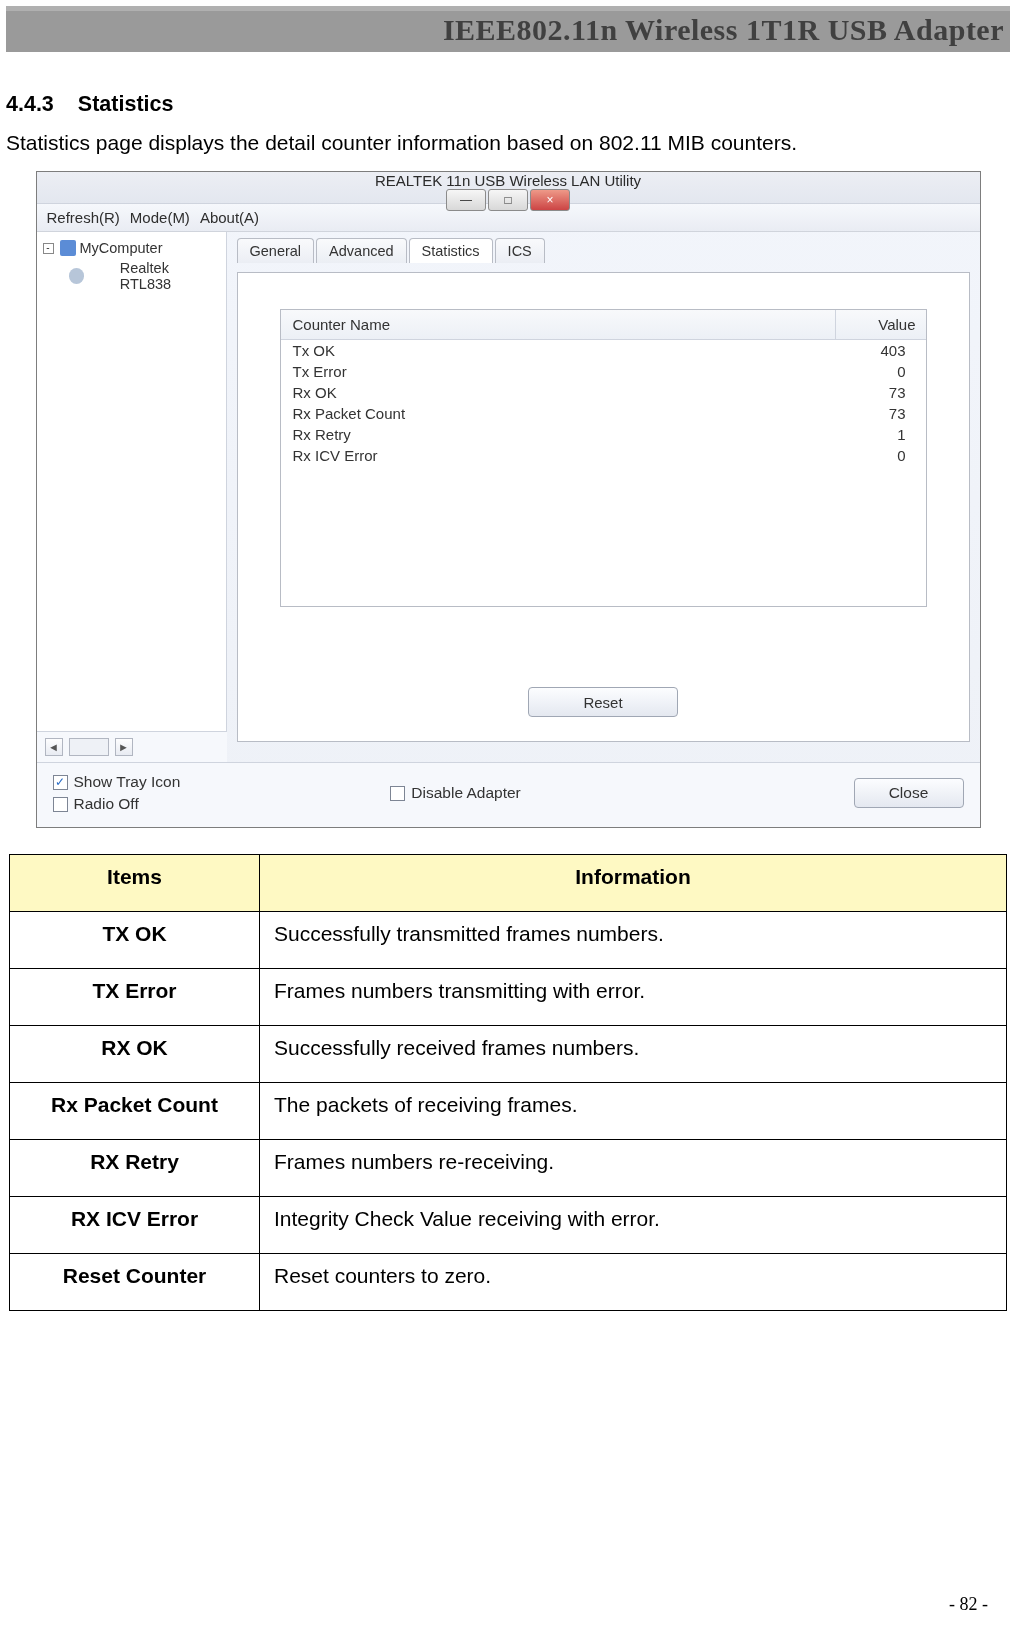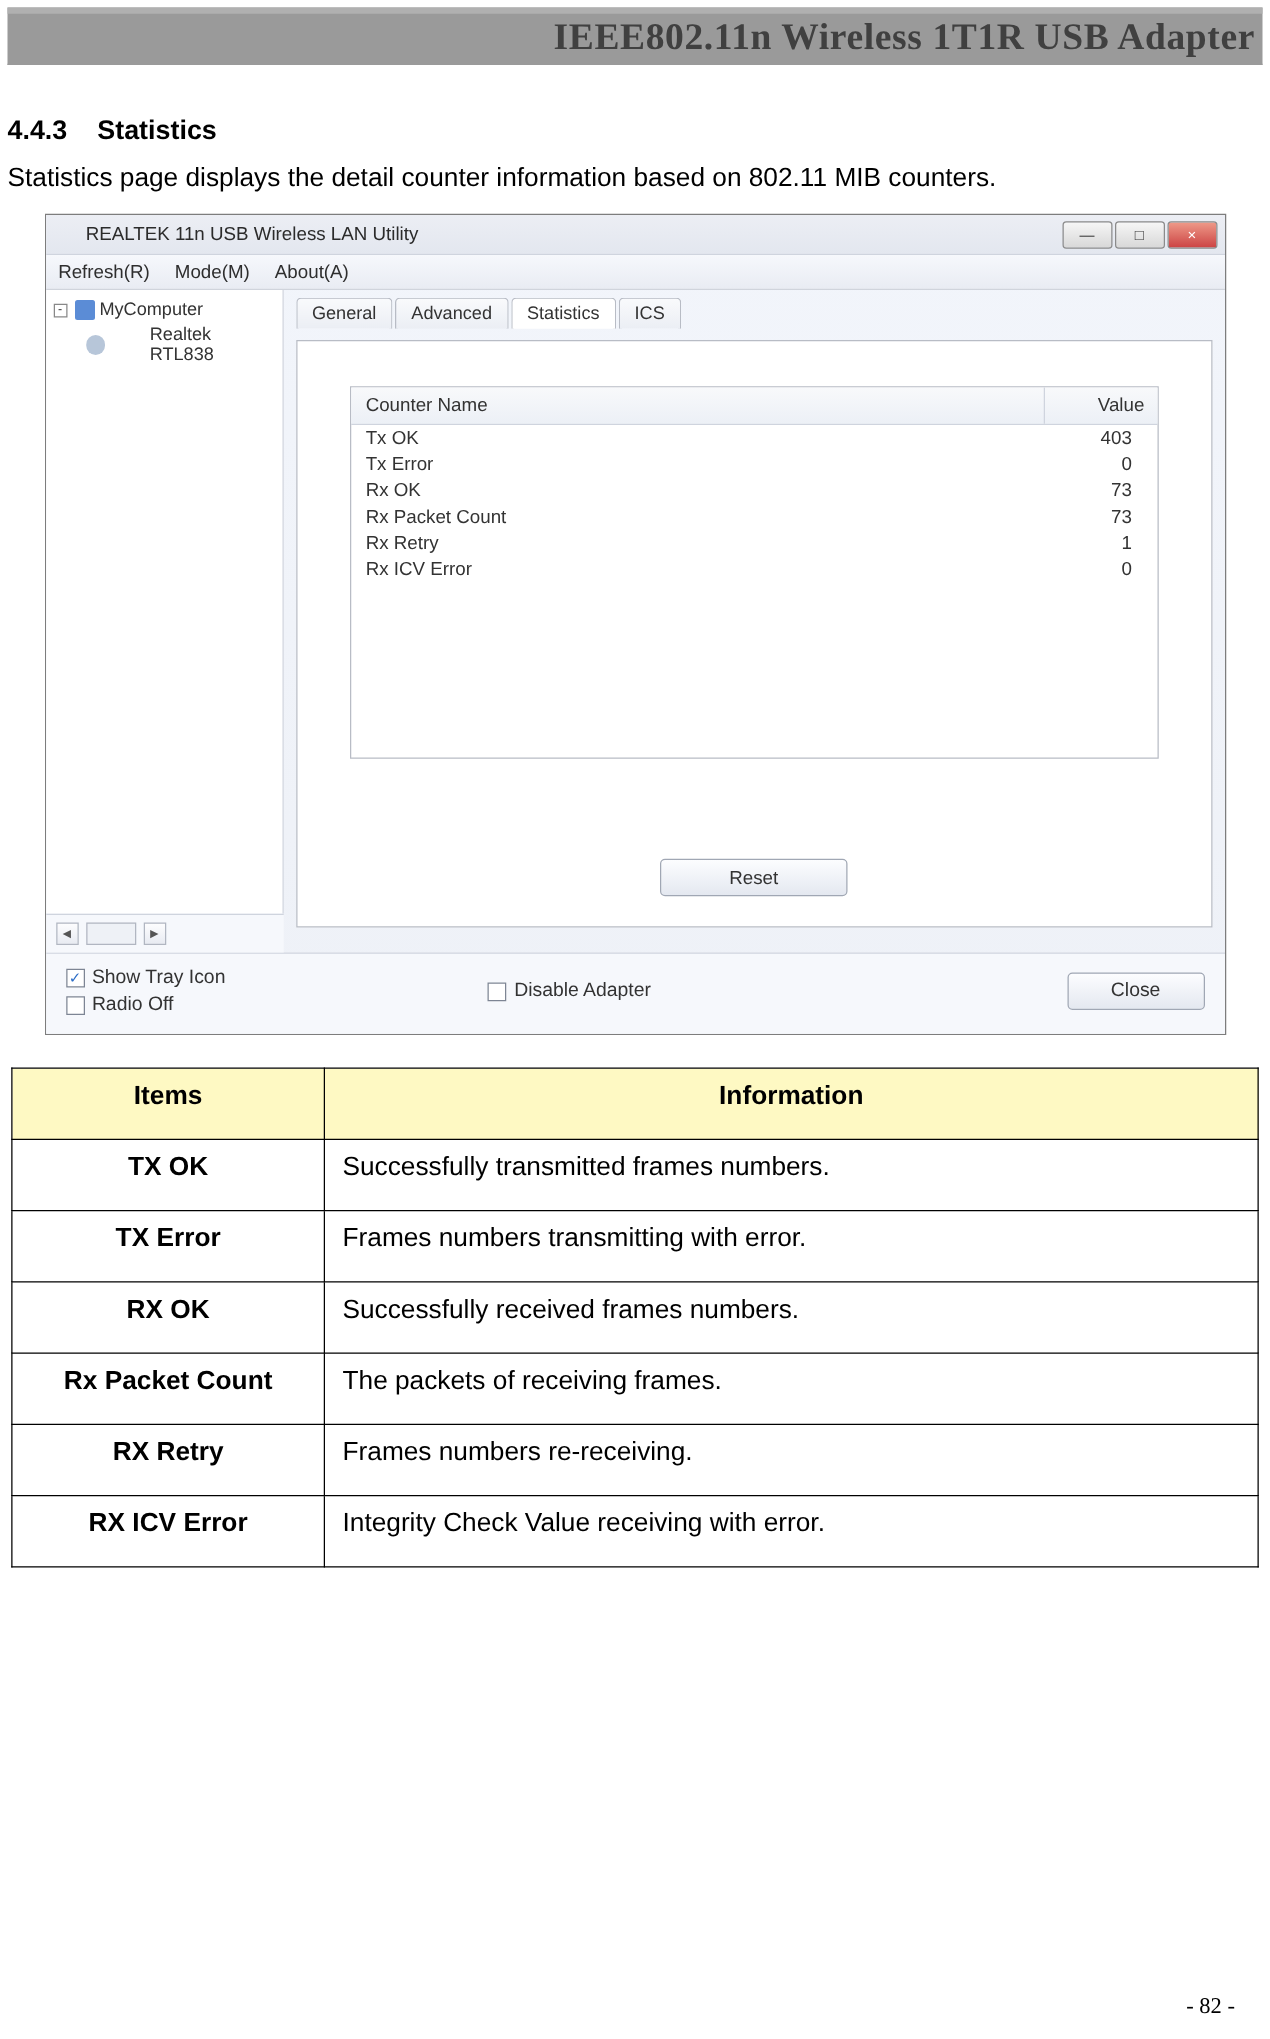--- a/index.html
+++ b/index.html
@@ -54,37 +54,38 @@
     background: linear-gradient(#f2f5fb,#eef1f7);
     font-size: 15px;
     color:#333;
   }
   .titlebar {
     height: 32px;
     background: linear-gradient(#eceef4,#e3e7ef);
     display:flex; align-items:center;
     padding: 0 6px;
     border-bottom:1px solid #cfd4de;
+    flex-direction:column;
   }
   .titlebar .app-icon {
     width:18px;height:18px;margin-right:8px;border-radius:3px;
     display:inline-block;
   }
   .titlebar .title-text { flex:1; font-size:15px; color:#2b2b2b;}
   .winbtns { display:flex; gap:2px;}
   .winbtn {
     width:40px;height:22px;border:1px solid #8b8b8b;border-radius:3px;
     display:flex;align-items:center;justify-content:center;font-size:12px;
     background:linear-gradient(#f6f6f6,#d8d8d8);
   }
   .winbtn.close { background:linear-gradient(#e98,#c44); color:#fff;}
   .menubar {
     height:28px; background:linear-gradient(#f6f8fc,#e9ecf3);
     border-bottom:1px solid #d0d4dc; display:flex; align-items:center;
-    padding:0 10px; gap:20px; font-size:15px; color:#2e2e2e;text-align:right;
+    padding:0 10px; gap:10px; font-size:15px; color:#2e2e2e;text-align:right;
   }
   .winbody { display:flex; height:530px; }
   .treepane {
     width:190px; border-right:1px solid #cfd4de; background:#fff;
     padding:6px 6px; font-size:14.5px;
   }
   .tree-row { display:flex; align-items:center; gap:4px; padding:2px 0;}
   .tree-root { font-weight:normal;}
   .tree-child { padding-left:26px;gap:36px;}
   .box-toggle {
@@ -336,17 +337,21 @@
       <td>The packets of receiving frames.</td>
     </tr>
     <tr>
       <td class="item">RX Retry</td>
       <td>Frames numbers re-receiving.</td>
     </tr>
     <tr>
       <td class="item">RX ICV Error</td>
       <td>Integrity Check Value receiving with error.</td>
     </tr>
+    <tr>
+      <td class="item">Reset Counter</td>
+      <td>Reset counters to zero.</td>
+    </tr>
   </tbody>
     </table>
 
   <div class="page-num">- 82 -</div>
 </div>
 
 </body></html>

